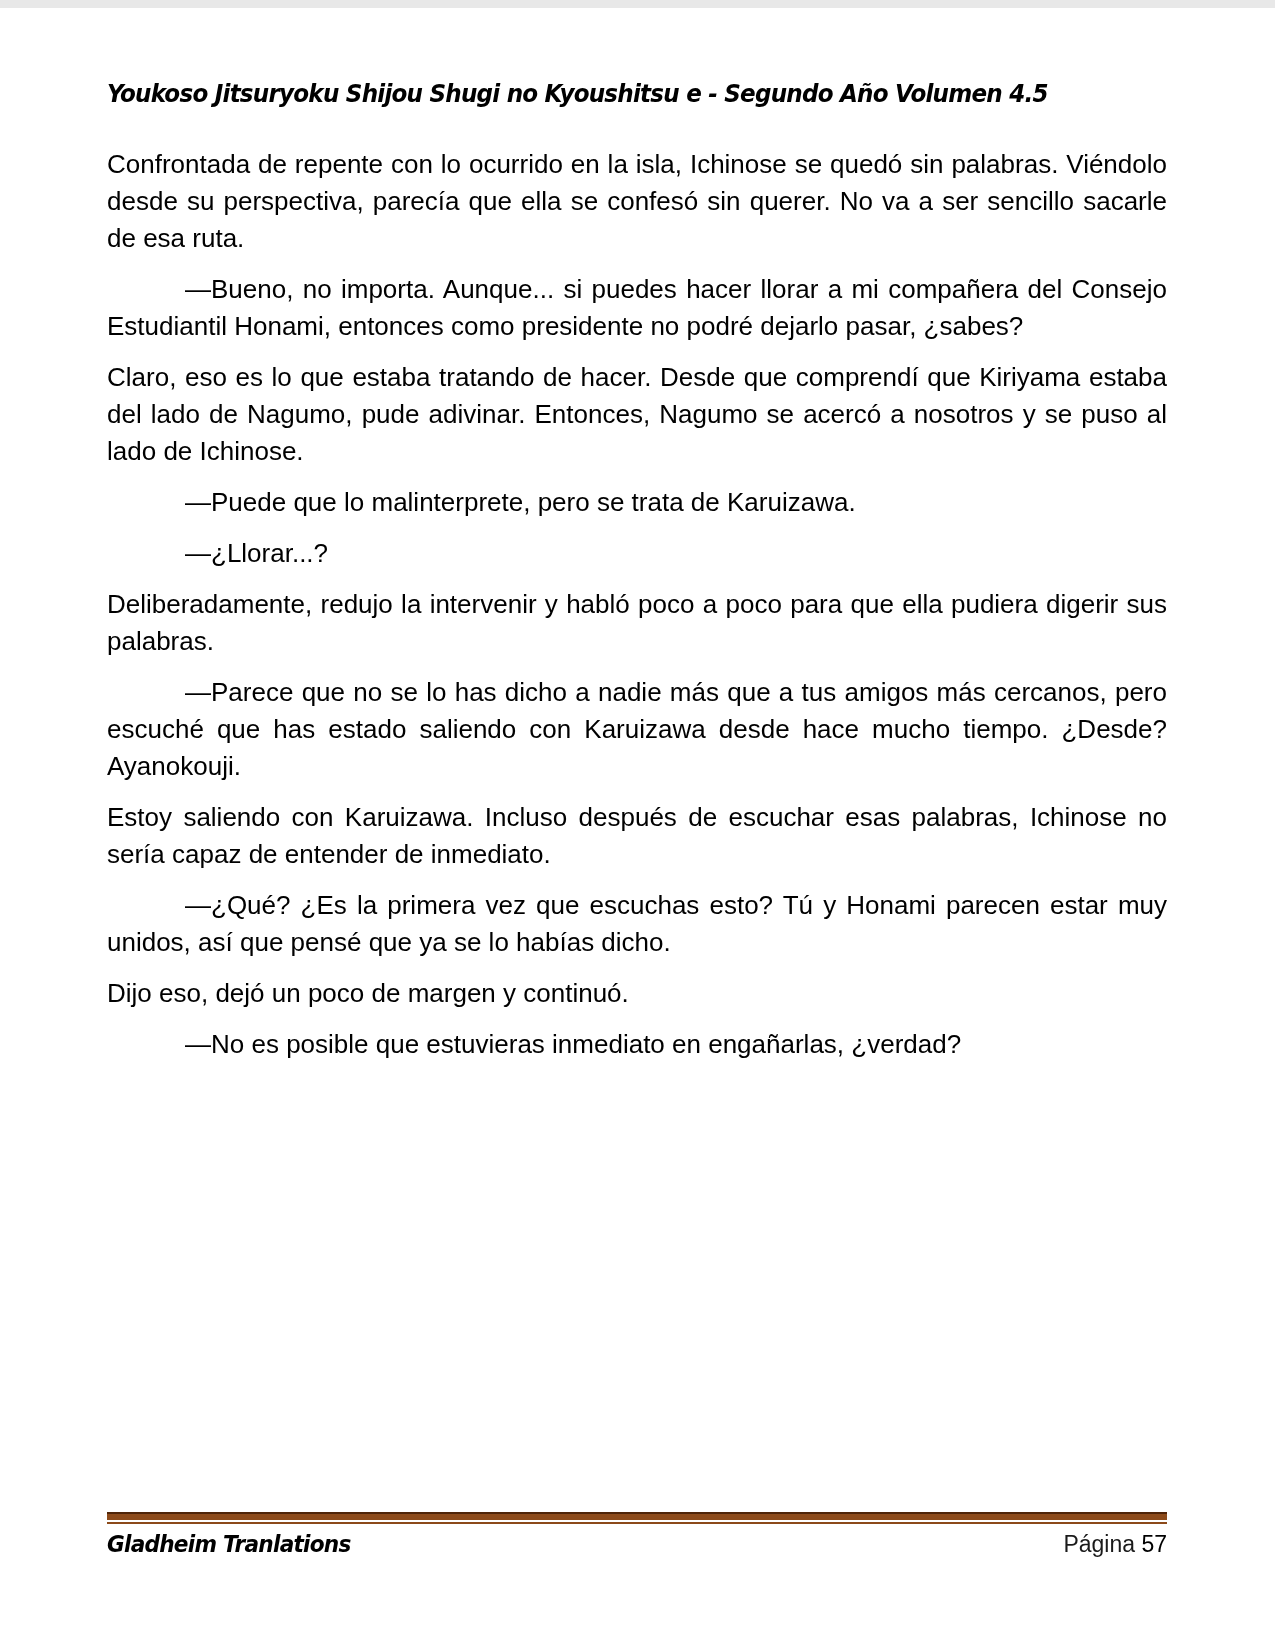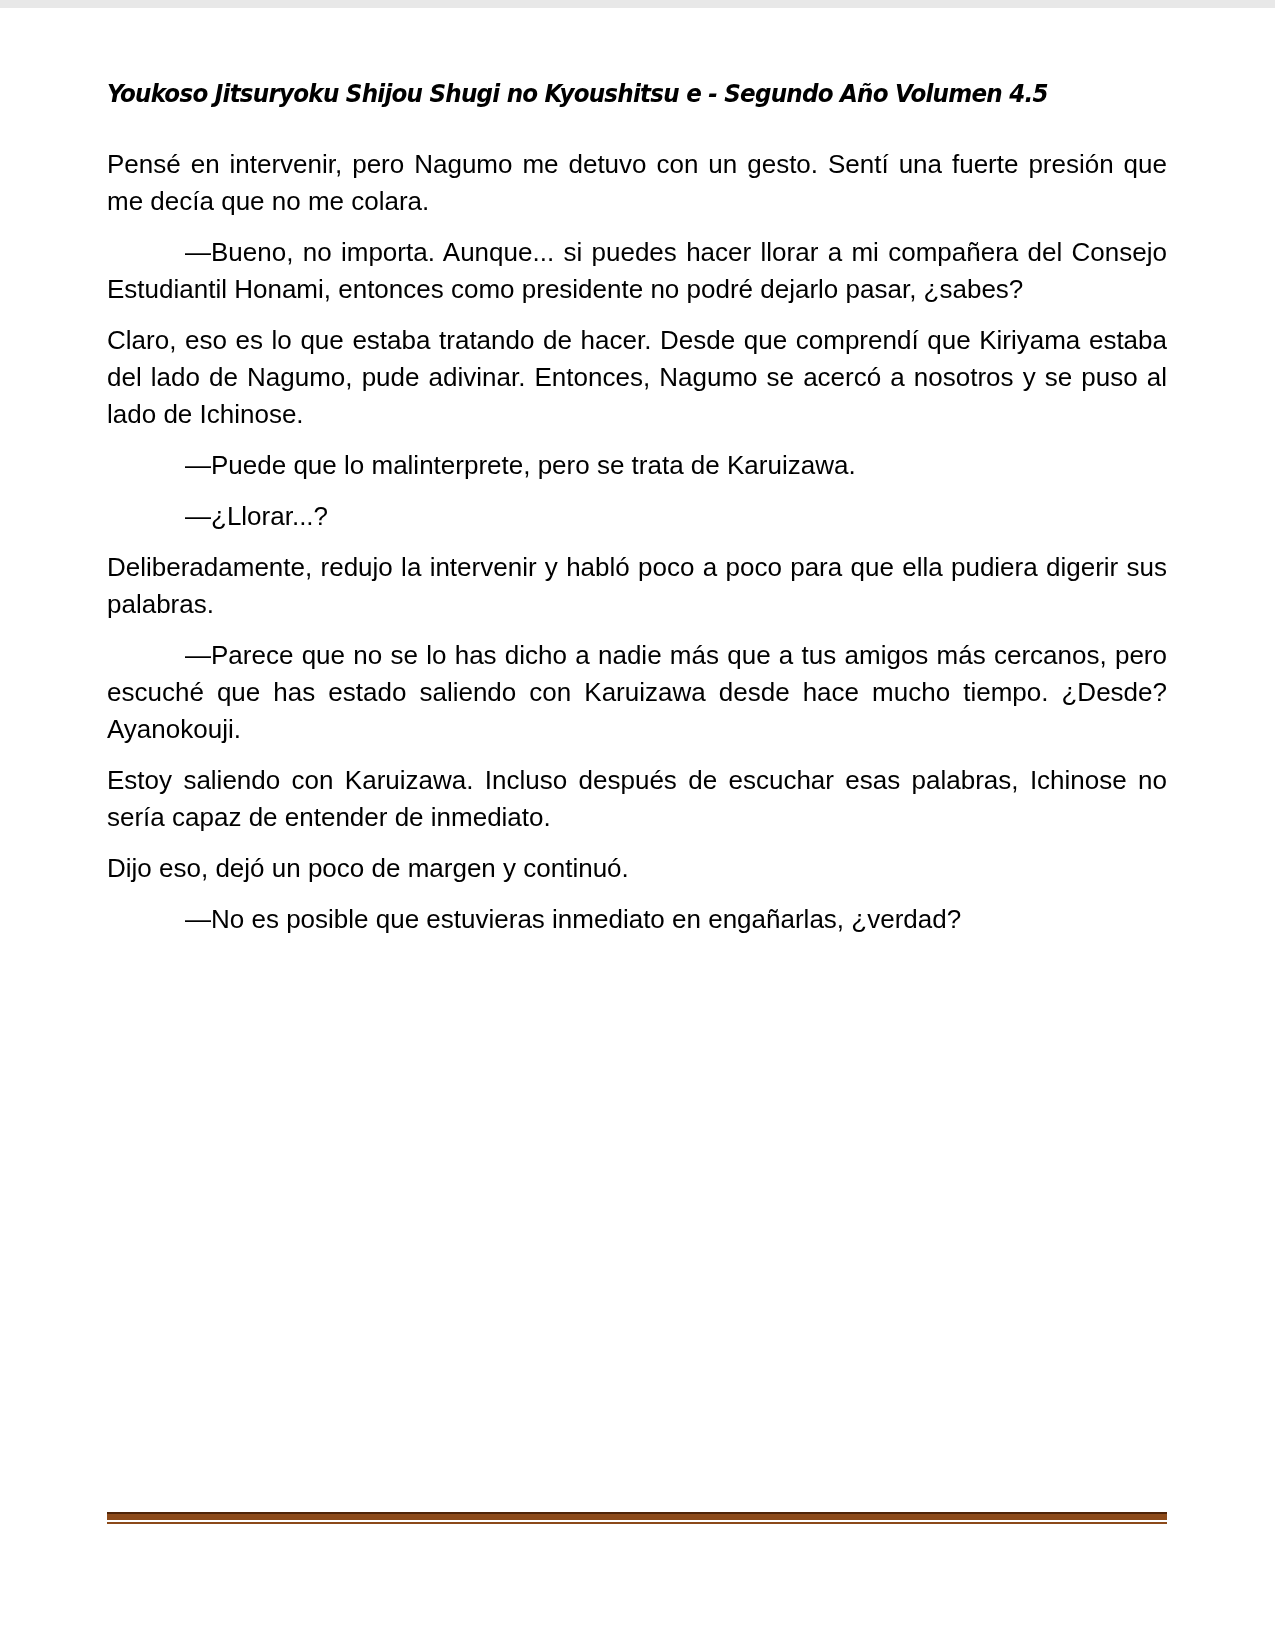--- a/index.html
+++ b/index.html
@@ -95,30 +95,35 @@
 </head>
 <body>
 
 <div class="page">
 
   <header class="page-header">
     <div class="header-title">Youkoso Jitsuryoku Shijou Shugi no Kyoushitsu e - Segundo Año Volumen 4.5</div>
   </header>
 
   <main class="body-text" id="paragraphs">
-      <p class="">Pensé en intervenir, pero Nagumo me detuvo con un gesto. Sentí una fuerte presión que me decía que no me colara.</p>
+      <p class="">Confrontada de repente con lo ocurrido en la isla, Ichinose se quedó sin palabras. Viéndolo desde su perspectiva, parecía que ella se confesó sin querer. No va a ser sencillo sacarle de esa ruta.</p>
       <p class="indent">—Bueno, no importa. Aunque... si puedes hacer llorar a mi compañera del Consejo Estudiantil Honami, entonces como presidente no podré dejarlo pasar, ¿sabes?</p>
       <p class="">Claro, eso es lo que estaba tratando de hacer. Desde que comprendí que Kiriyama estaba del lado de Nagumo, pude adivinar. Entonces, Nagumo se acercó a nosotros y se puso al lado de Ichinose.</p>
       <p class="indent">—Puede que lo malinterprete, pero se trata de Karuizawa.</p>
       <p class="indent">—¿Llorar...?</p>
       <p class="">Deliberadamente, redujo la intervenir y habló poco a poco para que ella pudiera digerir sus palabras.</p>
       <p class="indent">—Parece que no se lo has dicho a nadie más que a tus amigos más cercanos, pero escuché que has estado saliendo con Karuizawa desde hace mucho tiempo. ¿Desde? Ayanokouji.</p>
       <p class="">Estoy saliendo con Karuizawa. Incluso después de escuchar esas palabras, Ichinose no sería capaz de entender de inmediato.</p>
+      <p class="indent">—¿Qué? ¿Es la primera vez que escuchas esto? Tú y Honami parecen estar muy unidos, así que pensé que ya se lo habías dicho.</p>
       <p class="">Dijo eso, dejó un poco de margen y continuó.</p>
       <p class="indent">—No es posible que estuvieras inmediato en engañarlas, ¿verdad?</p>
     </main>
 
   <footer class="page-footer">
     <div class="rule-main"></div>
     <div class="rule-thin"></div>
+    <div class="footer-row">
+      <span class="translator">Gladheim Tranlations</span>
+      <span class="page-num"><span>Página</span> <span class="num">57</span></span>
+    </div>
   </footer>
 
 </div>
 
 </body></html>

